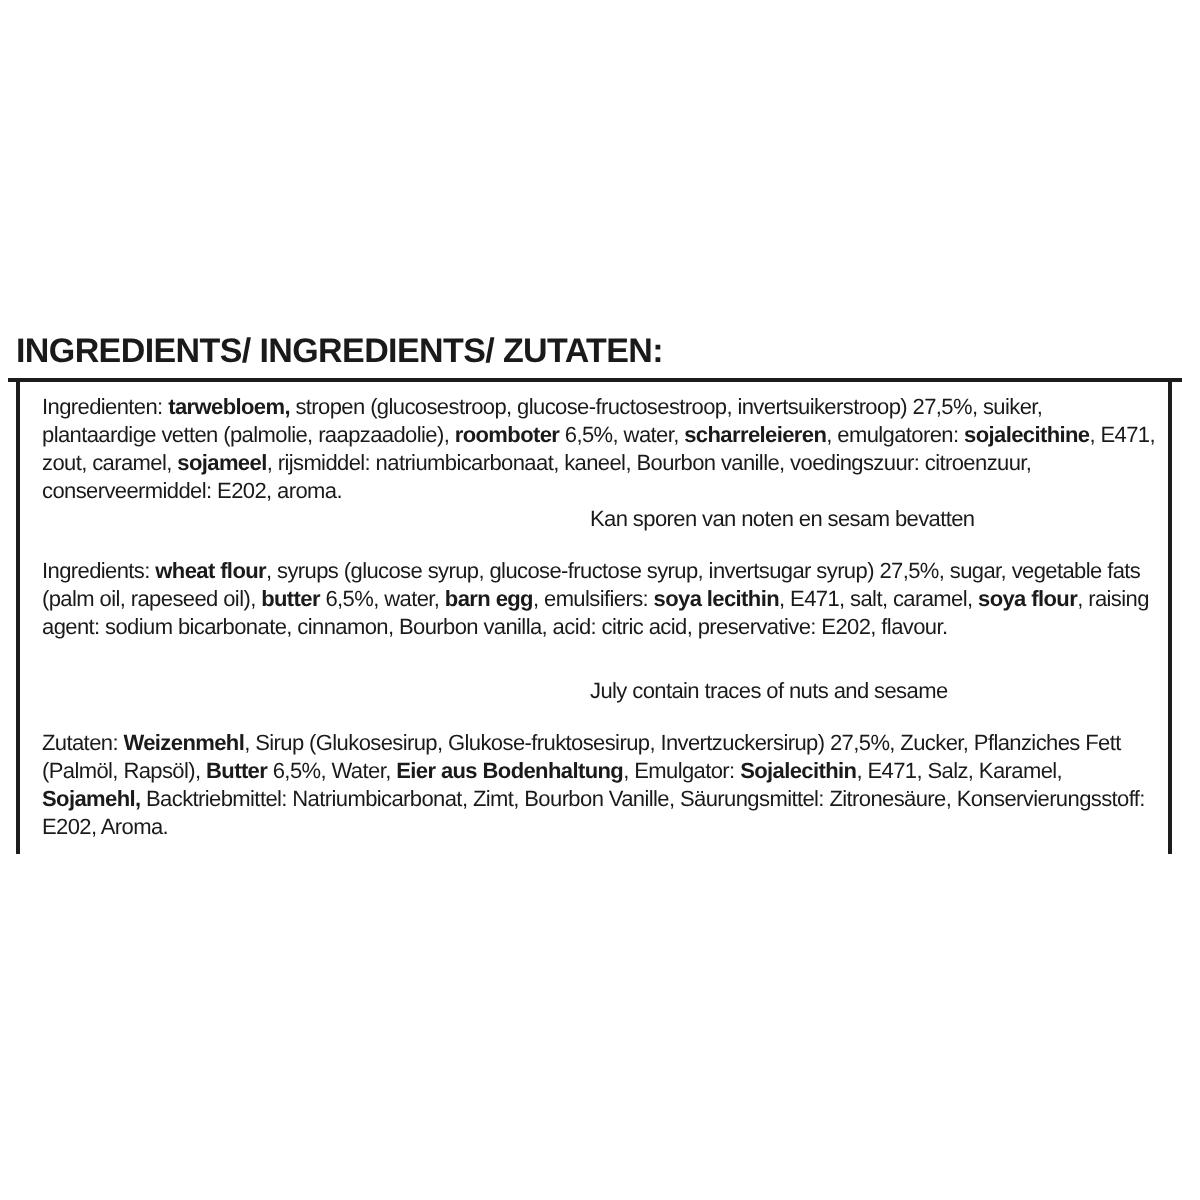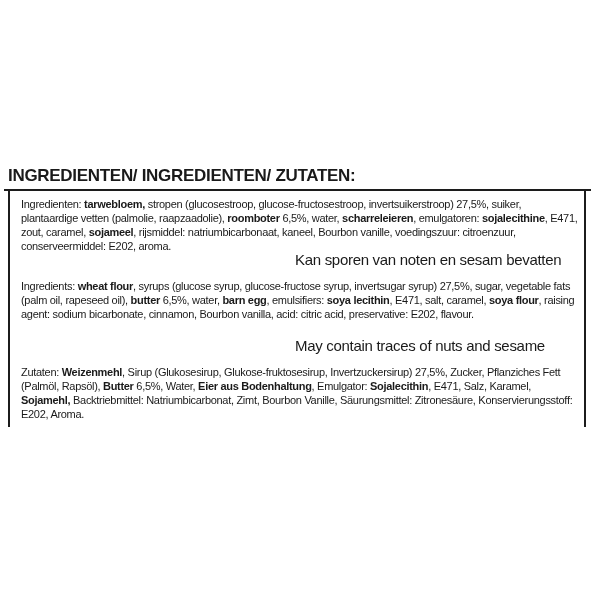--- a/index.html
+++ b/index.html
@@ -36,40 +36,40 @@
   }
   .ing-par {
     margin: 0;
     font-size: 11px;
     line-height: 14px;
     letter-spacing: -0.3px;
   }
   .ing-par b { font-weight: bold; text-align: right; }
   .allergen-note {
     margin: 0 0 0 274px;
-    font-size: 15px;
+    font-size: 11px;
     line-height: 14px;
     letter-spacing: -0.3px;
   }
   .note-gap { margin-top: 18px; }
   .section-gap { margin-top: 12px; }
 </style>
 </head>
 <body>
 
 <div class="label-wrap">
 
-  <h1 class="heading">INGREDIENTEN/ INGREDIENTEN/ ZUTATEN:</h1>
+  <h1 class="heading">INGREDIENTS/ INGREDIENTS/ ZUTATEN:</h1>
 
   <div class="ingredients-box">
 
     <p class="ing-par"><span>Ingredienten: </span><b>tarwebloem,</b><span> stropen (glucosestroop, glucose-fructosestroop, invertsuikerstroop) 27,5%, suiker, plantaardige vetten (palmolie, raapzaadolie), </span><b>roomboter</b><span> 6,5%, water, </span><b>scharreleieren</b><span>, emulgatoren: </span><b>sojalecithine</b><span>, E471, zout, caramel, </span><b>sojameel</b><span>, rijsmiddel: natriumbicarbonaat, kaneel, Bourbon vanille, voedingszuur: citroenzuur, conserveermiddel: E202, aroma.</span></p>
 
     <p class="allergen-note">Kan sporen van noten en sesam bevatten</p>
 
     <p class="ing-par section-gap"><span>Ingredients: </span><b>wheat flour</b><span>, syrups (glucose syrup, glucose-fructose syrup, invertsugar syrup) 27,5%, sugar, vegetable fats (palm oil, rapeseed oil), </span><b>butter</b><span> 6,5%, water, </span><b>barn egg</b><span>, emulsifiers: </span><b>soya lecithin</b><span>, E471, salt, caramel, </span><b>soya flour</b><span>, raising agent: sodium bicarbonate, cinnamon, Bourbon vanilla, acid: citric acid, preservative: E202, flavour.</span></p>
 
-    <p class="allergen-note note-gap">May contain traces of nuts and sesame</p>
+    <p class="allergen-note note-gap">July contain traces of nuts and sesame</p>
 
     <p class="ing-par section-gap"><span>Zutaten: </span><b>Weizenmehl</b><span>, Sirup (Glukosesirup, Glukose-fruktosesirup, Invertzuckersirup) 27,5%, Zucker, Pflanziches Fett (Palmöl, Rapsöl), </span><b>Butter</b><span> 6,5%, Water, </span><b>Eier aus Bodenhaltung</b><span>, Emulgator: </span><b>Sojalecithin</b><span>, E471, Salz, Karamel, </span><b>Sojamehl,</b><span> Backtriebmittel: Natriumbicarbonat, Zimt, Bourbon Vanille, Säurungsmittel: Zitronesäure, Konservierungsstoff: E202, Aroma.</span></p>
 
   </div>
 </div>
 
 </body></html>

